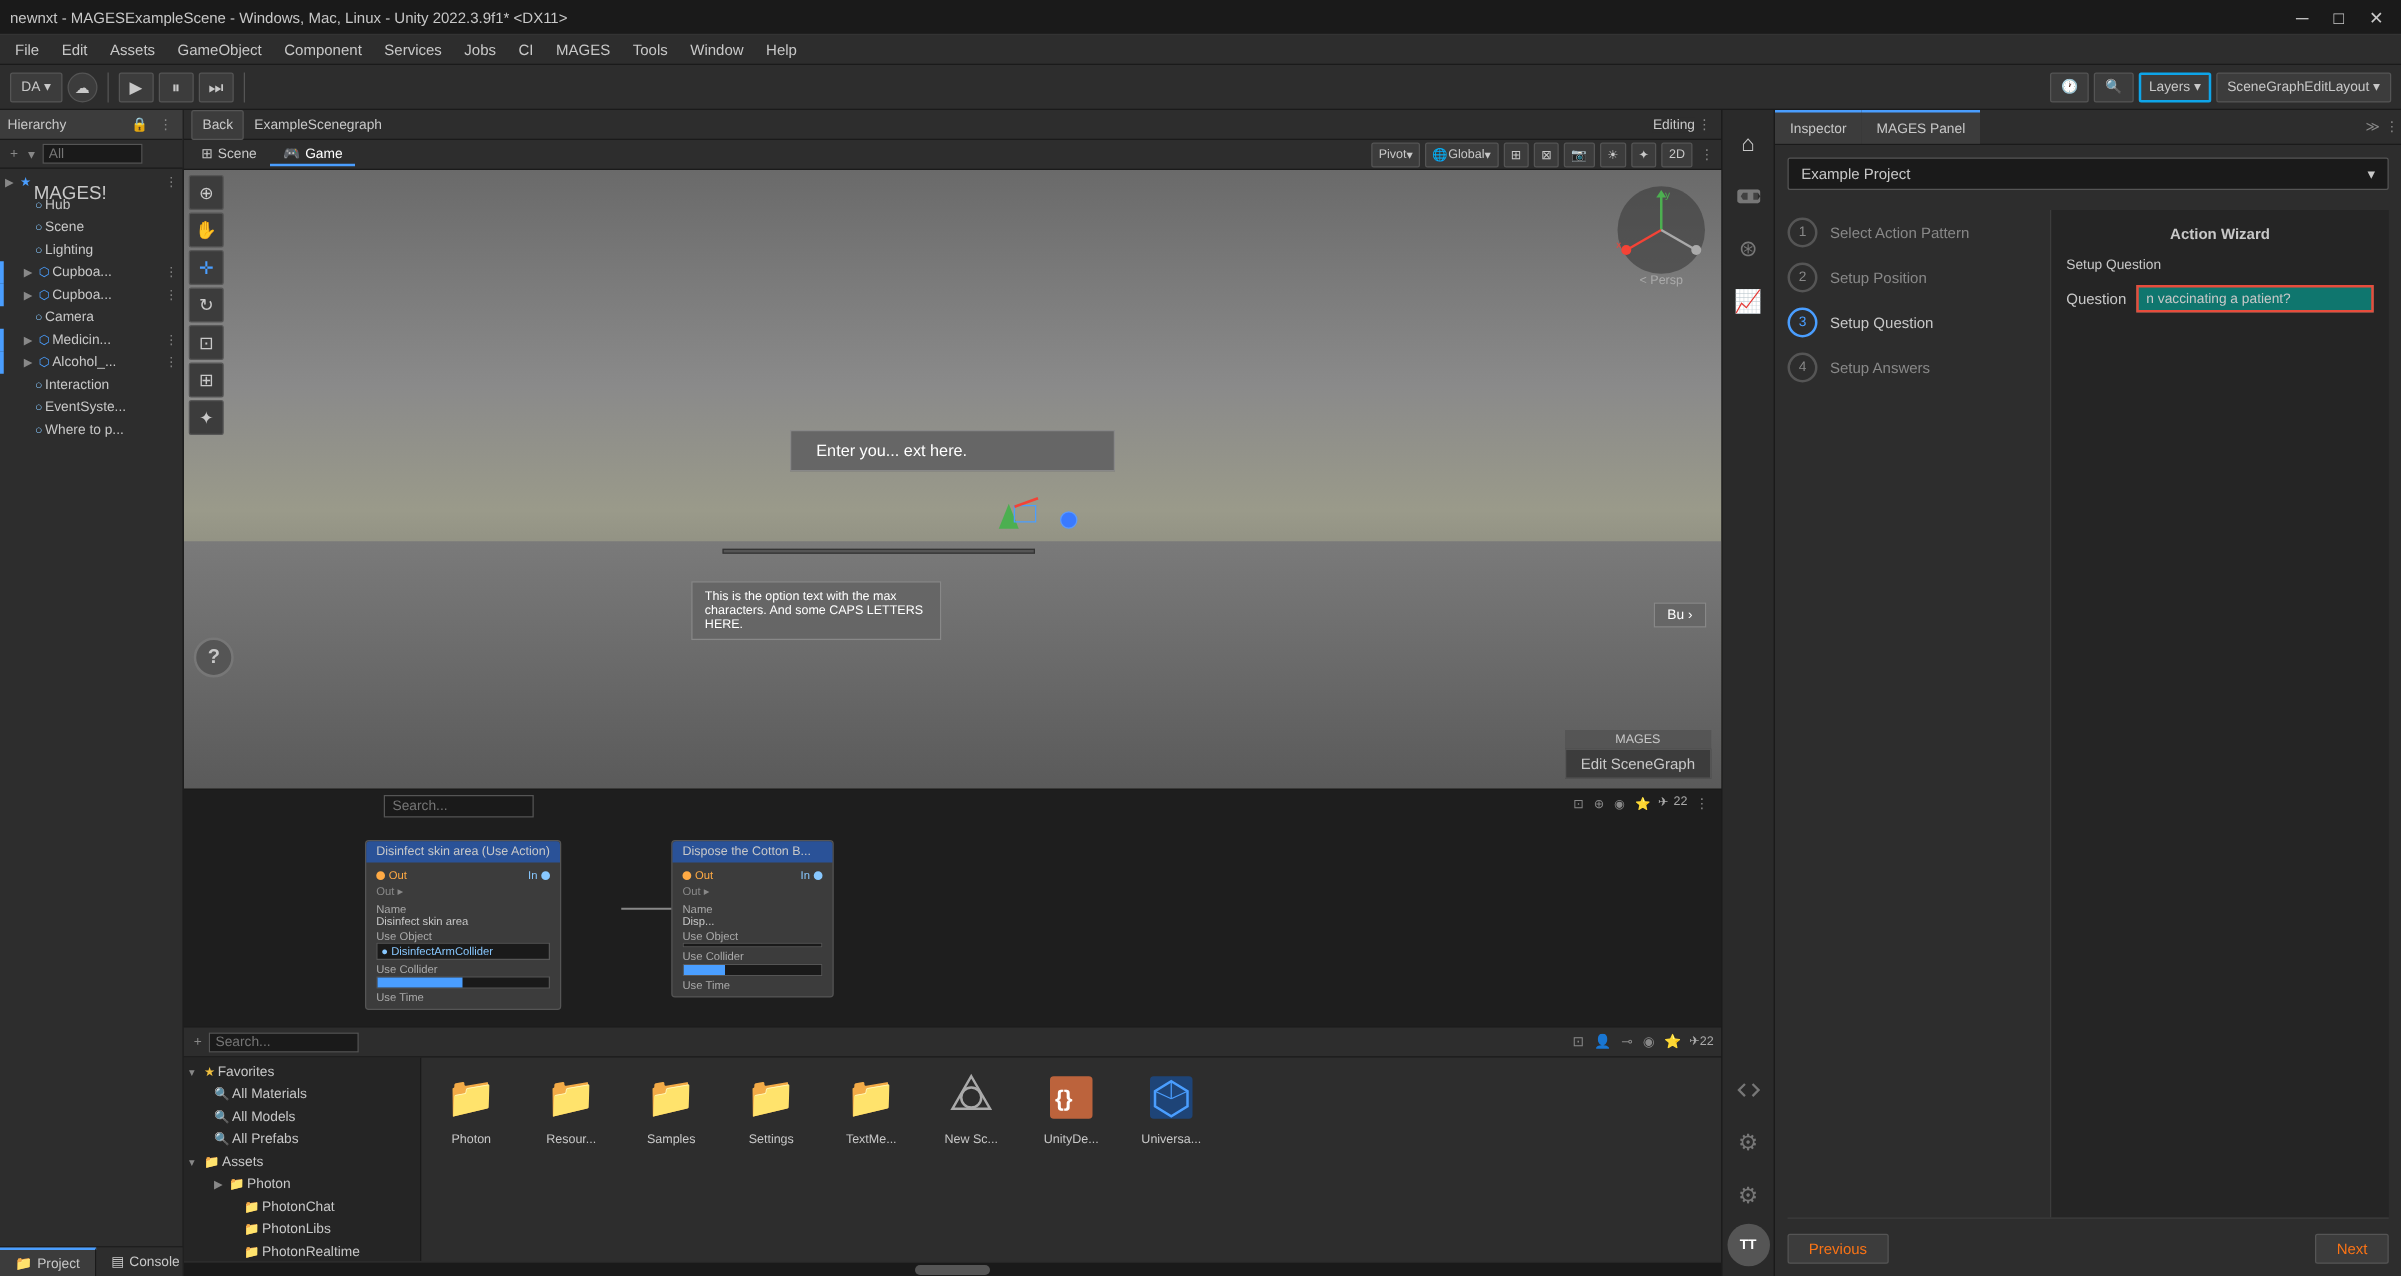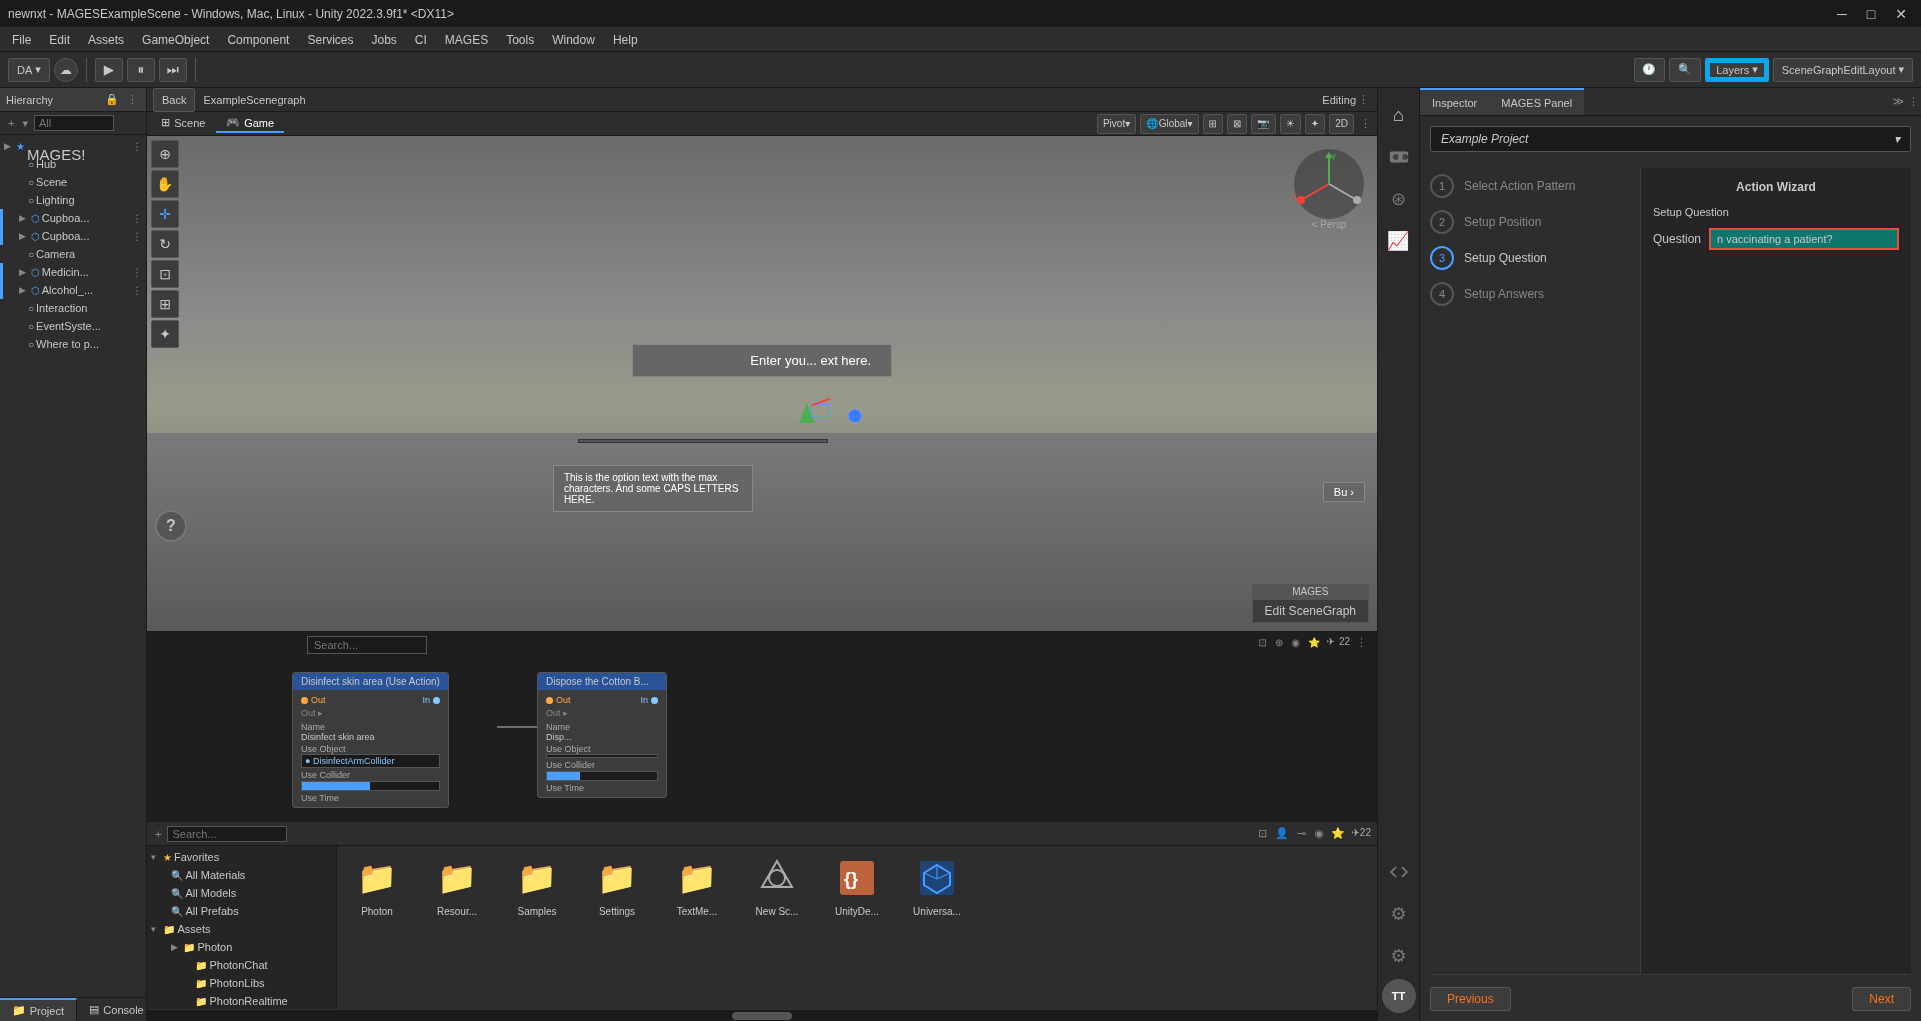--- a/index.html
+++ b/index.html
@@ -118,21 +118,21 @@
     .special-icon { font-size: 32px; }
 
     
     .question-popup { position: absolute; top: 50%; left: 50%; transform: translate(-50%, -60%); background: #555; border: 1px solid #888; padding: 8px 16px; font-size: 12px; color: #fff; text-align: center; min-width: 200px; }
     .option-popup { position: absolute; bottom: 30%; left: 35%; background: #555; border: 1px solid #888; padding: 6px 12px; font-size: 10px; color: #fff; max-width: 180px; }
 
     
     .nav-arrow { position: absolute; right: 8px; bottom: 32%; background: #555; border: 1px solid #888; padding: 3px 8px; font-size: 11px; cursor: pointer; color: #fff; }
 
     
-    .layers-dropdown { background: #3c3c3c; border: 5px solid #0ea5e9; color: #c8c8c8; font-size: 11px; padding: 2px 6px; cursor: pointer; }
+    .layers-dropdown { background: #3c3c3c; border: 2px solid #0ea5e9; color: #c8c8c8; font-size: 11px; padding: 2px 6px; cursor: pointer; }
 
     
     #bottom-scrollbar { height: 12px; background: #1a1a1a; border-top: 1px solid #333; display: flex; align-items: center; }
     .scrollbar-thumb { height: 8px; width: 60px; background: #555; border-radius: 4px; margin: 0 auto; }
     .cloud-btn { background: #3c3c3c; border: 1px solid #555; width: 24px; height: 24px; display: flex; align-items: center; justify-content: center; cursor: pointer; border-radius: 50%; color: #c8c8c8; font-size: 12px; }
 
     
     #viewport-scene { background: #5a5a5a; position: relative; overflow: hidden; display: flex; align-items: center; justify-content: center; }
     #wizard-icons { display: flex; flex-direction: column; align-items: center; width: 42px; background: #2a2a2a; border-left: 1px solid #1a1a1a; gap: 4px; padding: 8px 0; flex-shrink: 0; }
     .wi-icon { width: 38px; height: 38px; display: flex; align-items: center; justify-content: center; cursor: pointer; color: #777; font-size: 18px; border-radius: 3px; }
@@ -367,21 +367,21 @@
         <div style="position:absolute;bottom:38%;left:35%;width:250px;height:4px;background:#555;border:1px solid #333;"></div>
 
         <div style="position:absolute;bottom:42%;left:53%;width:0;height:0;border-left:8px solid transparent;border-right:8px solid transparent;border-bottom:20px solid #4caf50;"></div>
 
         <div style="position:absolute;bottom:42%;left:57%;width:14px;height:14px;border-radius:50%;background:#3a7aff;border:1px solid #5a9aff;"></div>
 
         <div style="position:absolute;bottom:43%;left:54%;width:18px;height:14px;border:1px solid #4a9eff;background:transparent;"></div>
 
         <div style="position:absolute;bottom:46%;left:54%;width:20px;height:2px;background:#f44336;transform:rotate(-20deg);"></div>
 
-        <div class="question-popup" style="position:absolute;top:42%;left:50%;transform:translateX(-50%);background:#666;border:1px solid #888;padding:8px 20px;font-size:13px;color:#fff;text-align:right;min-width:260px;">
+        <div class="question-popup" style="position:absolute;top:42%;left:50%;transform:translateX(-50%);background:#666;border:1px solid #888;padding:8px 20px;font-size:13px;color:#fff;text-align:left;min-width:260px;">
           <span>Enter you... ext here.</span>
         </div>
 
         <div class="option-popup" style="position:absolute;bottom:24%;left:33%;background:#666;border:1px solid #888;padding:6px 10px;font-size:10px;color:#fff;max-width:200px;">
           <span>This is the option text with the max characters. And some CAPS LETTERS HERE.</span>
         </div>
 
         <div class="nav-arrow" style="position:absolute;right:12px;bottom:26%;background:#666;border:1px solid #888;padding:3px 10px;font-size:11px;cursor:pointer;color:#fff;">
           <span>Bu ›</span>
         </div>
@@ -619,21 +619,21 @@
       </div>
       <div class="right-tab" style="background:#3c3c3c;border-top:2px solid #4a9eff;">
         <span>MAGES Panel</span>
       </div>
       <button class="panel-icon-btn" style="margin-left:auto;">≫</button>
       <button class="panel-icon-btn">⋮</button>
     </div>
 
     <div id="mages-panel" style="flex:1;padding:10px;display:flex;flex-direction:column;overflow-y:auto;">
 
-      <div id="project-dropdown" style="background:#1a1a1a;border:1px solid #555;color:#c8c8c8;font-size:12px;padding:5px 10px;width:100%;cursor:pointer;display:flex;align-items:center;justify-content:space-between;border-radius:2px;margin-bottom:16px;font-style:italic;">
+      <div id="project-dropdown" style="background:#1a1a1a;border:1px solid #555;color:#c8c8c8;font-size:12px;padding:5px 10px;width:100%;cursor:pointer;display:flex;align-items:center;justify-content:space-between;border-radius:2px;margin-bottom:16px;">
         <span>Example Project</span>
         <span>▾</span>
       </div>
 
 
       <div id="action-wizard-content" style="display:flex;flex:1;gap:0;">
 
         <div id="wizard-steps-panel" style="flex:0 0 210px;padding:0;">
           <div class="wizard-step">
             <div class="step-circle">

